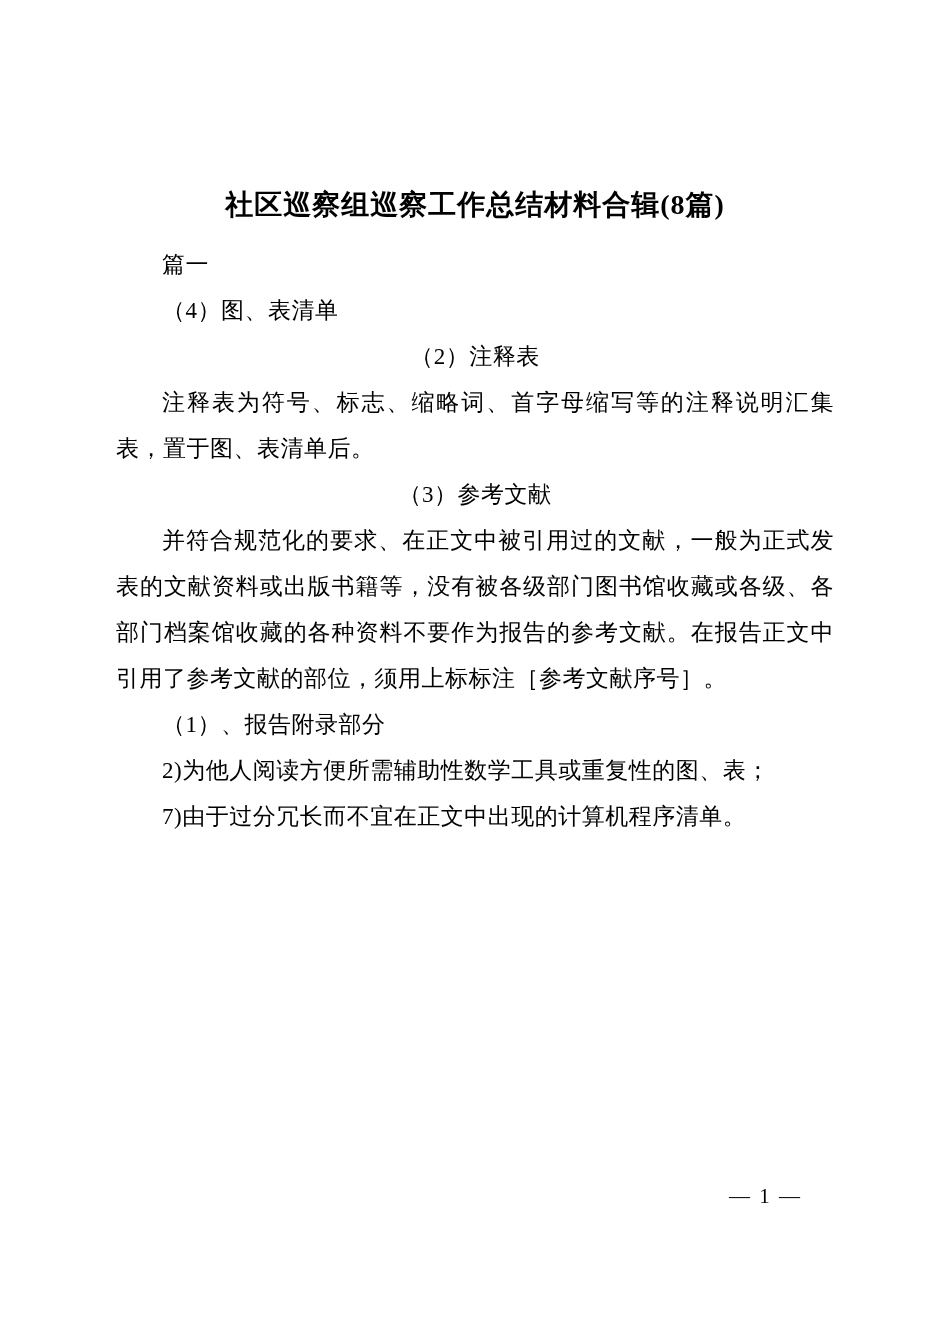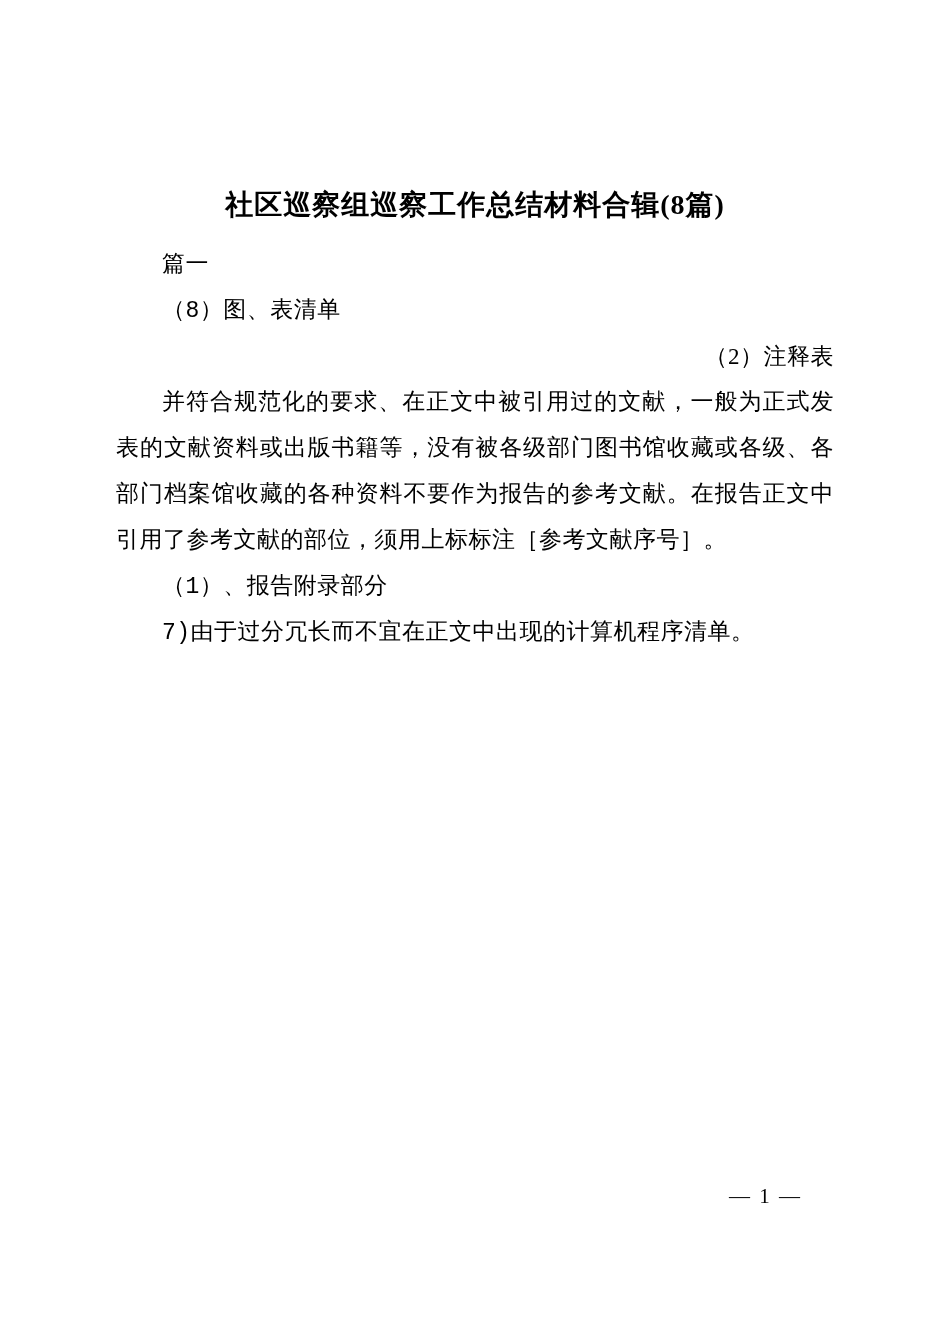--- a/index.html
+++ b/index.html
@@ -33,43 +33,45 @@
   p.para {
     margin: 0;
     font-size: 23px;
     line-height: 46px;
     text-align: justify;
     text-justify: inter-character;
     letter-spacing: 0.5px;
   }
   p.indent {
     text-indent: 2em;
-    font-family: Liberation Mono, monospace;
   }
   p.center {
-    text-align: right;
+    text-align: center;
     text-indent: 0;
   }
   .footer {
     position: absolute;
     top: 1184px;
     right: 148px;
     font-size: 21px;
     font-family: "Liberation Serif", "DejaVu Serif", serif;
     color: #000000;
     letter-spacing: 2px;
   }
 </style>
 </head>
 <body>
 
 <div class="page">
   <div class="content">
     <h1 class="doc-title">社区巡察组巡察工作总结材料合辑(8篇)</h1>
     <p class="para indent">篇一</p>
-    <p class="para indent">（8）图、表清单</p>
+    <p class="para indent">（4）图、表清单</p>
     <p class="para center">（2）注释表</p>
+    <p class="para indent">注释表为符号、标志、缩略词、首字母缩写等的注释说明汇集表，置于图、表清单后。</p>
+    <p class="para center">（3）参考文献</p>
     <p class="para indent">并符合规范化的要求、在正文中被引用过的文献，一般为正式发表的文献资料或出版书籍等，没有被各级部门图书馆收藏或各级、各部门档案馆收藏的各种资料不要作为报告的参考文献。在报告正文中引用了参考文献的部位，须用上标标注［参考文献序号］。</p>
     <p class="para indent">（1）、报告附录部分</p>
+    <p class="para indent">2)为他人阅读方便所需辅助性数学工具或重复性的图、表；</p>
     <p class="para indent">7)由于过分冗长而不宜在正文中出现的计算机程序清单。</p>
   </div>
   <div class="footer">— 1 —</div>
 </div>
 
 </body></html>

